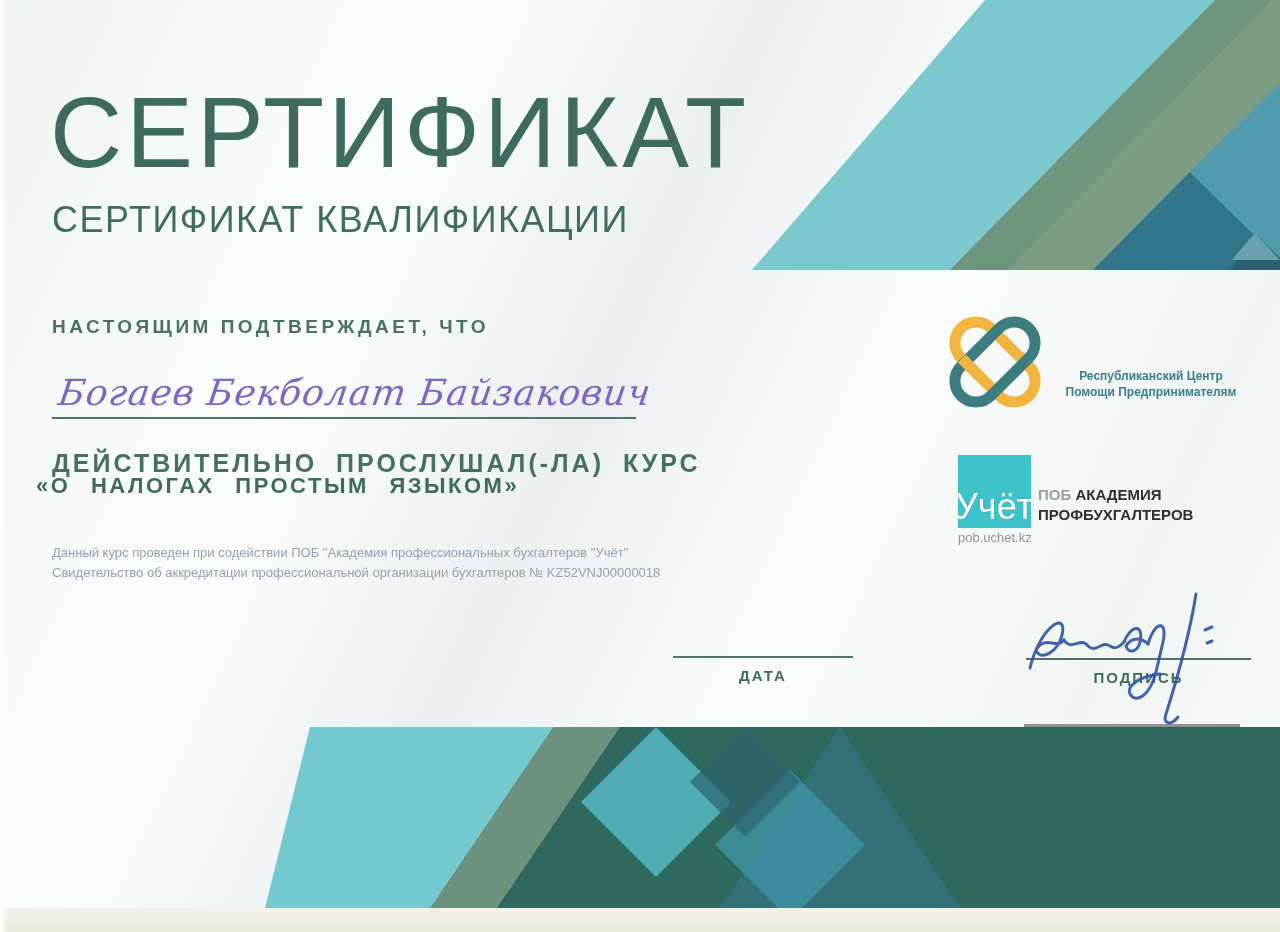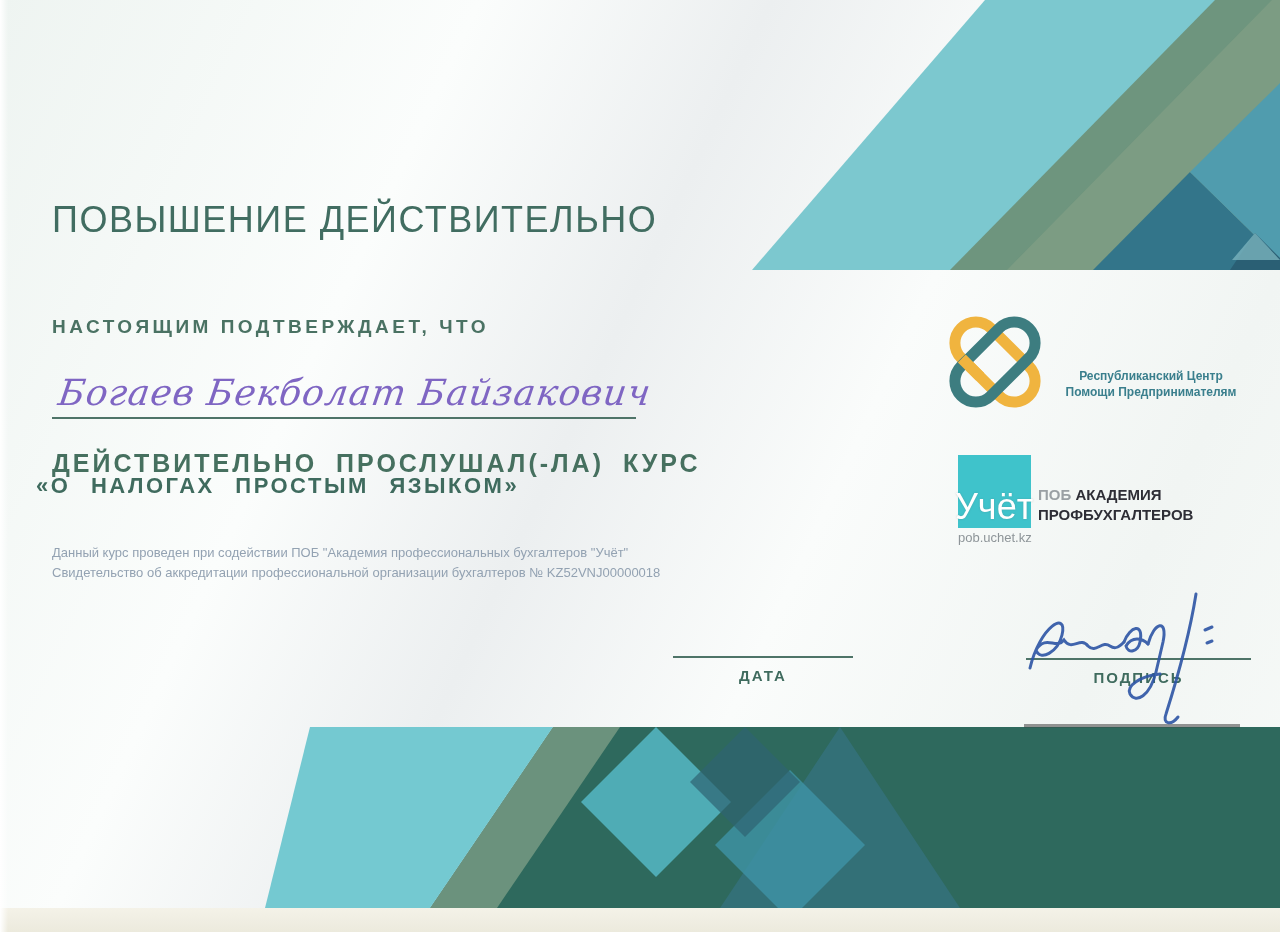--- a/index.html
+++ b/index.html
@@ -94,21 +94,22 @@
     <polygon points="553,57 1280,57 1280,238 430,238" fill="#2e695d"></polygon>
     <polygon points="656,57 731,132 656,207 581,132" fill="#55b8c4" opacity="0.85"></polygon>
     <polygon points="840,57 960,238 720,238" fill="#377488" opacity="0.6"></polygon>
     <polygon points="790,100 865,175 790,250 715,175" fill="#3e93a6" opacity="0.8"></polygon>
     <polygon points="745,57 800,112 745,167 690,112" fill="#2f6472" opacity="0.7"></polygon>
     <polygon points="553,57 620,57 497,238 430,238" fill="#6f957e" opacity="0.95"></polygon>
     <polygon points="310,57 553,57 430,238 265,238" fill="#74c9d1"></polygon>
     <rect x="1024" y="54" width="216" height="3.5" fill="#3f3f3f" opacity="0.55"></rect>
   </svg>
 
-  <div class="abs subtitle">ПОВЫШЕНИЕ ДЕЙСТВИТЕЛЬНО</div>
+  <div class="abs title">СЕРТИФИКАТ</div>
+  <div class="abs subtitle">СЕРТИФИКАТ КВАЛИФИКАЦИИ</div>
 
   <div class="abs confirm">НАСТОЯЩИМ ПОДТВЕРЖДАЕТ, ЧТО</div>
   <div class="abs name-hand">Богаев Бекболат Байзакович</div>
   <div class="abs name-line"></div>
 
   <div class="abs course-intro">ДЕЙСТВИТЕЛЬНО ПРОСЛУШАЛ(-ЛА) КУРС</div>
   <div class="abs course-title">«О НАЛОГАХ ПРОСТЫМ ЯЗЫКОМ»</div>
 
   <div class="abs fine-print">
     <div>Данный курс проведен при содействии ПОБ "Академия профессиональных бухгалтеров "Учёт"</div>

